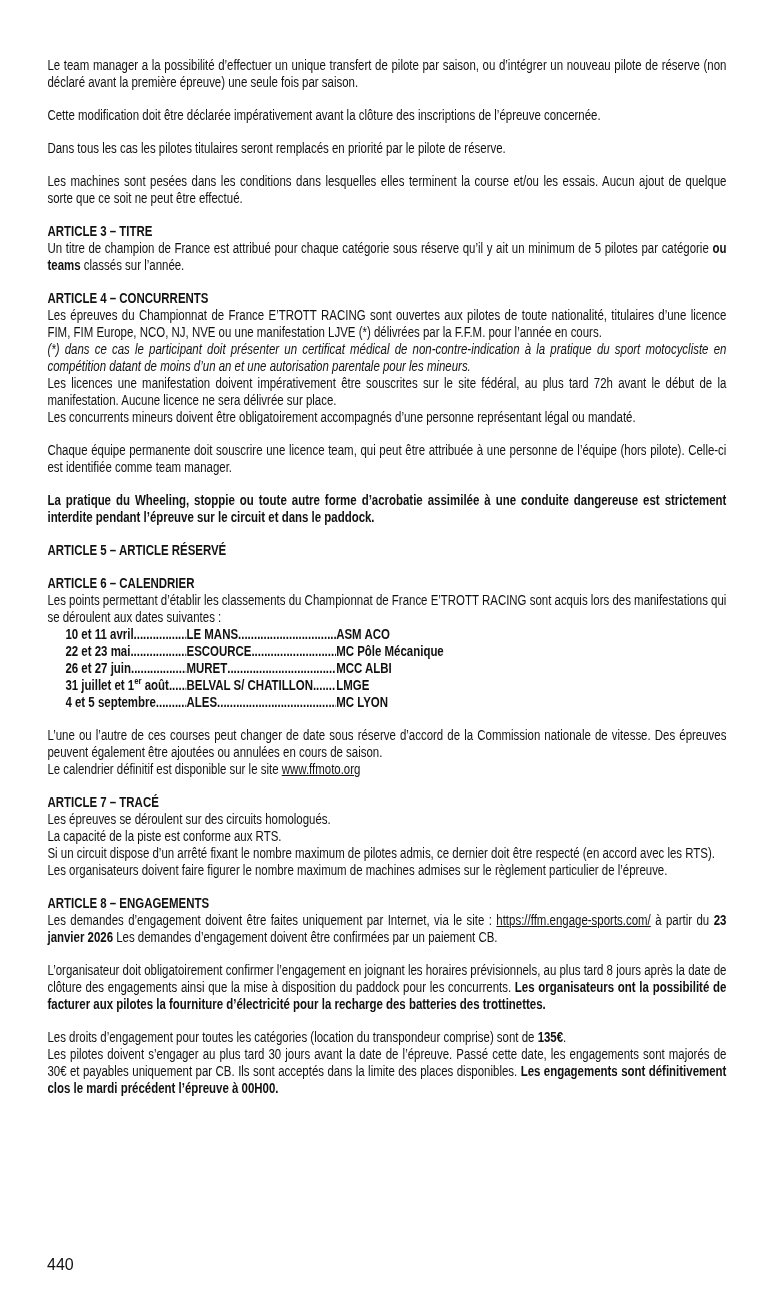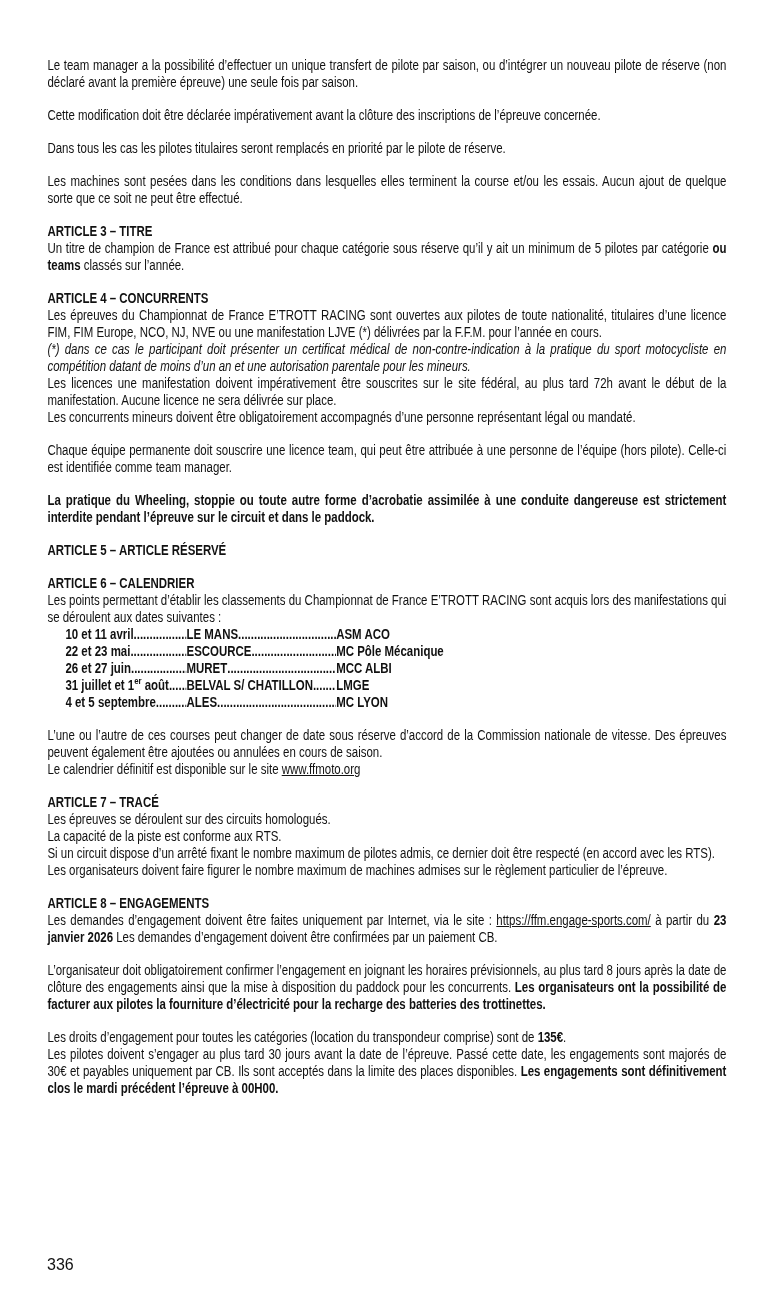--- a/index.html
+++ b/index.html
@@ -152,13 +152,13 @@
       <p class="tight"><span>Si un circuit dispose d’un arrêté fixant le nombre maximum de pilotes admis, ce dernier doit être respecté (en accord avec les RTS).</span></p>
       <p class="tight"><span>Les organisateurs doivent faire figurer le nombre maximum de machines admises sur le règlement particulier de l’épreuve.</span></p>
       <h2><span>ARTICLE 8 – ENGAGEMENTS</span></h2>
       <p class="tight"><span>Les demandes d’engagement doivent être faites uniquement par Internet, via le site : </span><span class="u">https://ffm.engage-sports.com/</span><span> à partir du </span><span class="b">23 janvier 2026</span><span> Les demandes d’engagement doivent être confirmées par un paiement CB.</span></p>
       <p><span>L’organisateur doit obligatoirement confirmer l’engagement en joignant les horaires prévisionnels, au plus tard 8 jours après la date de clôture des engagements ainsi que la mise à disposition du paddock pour les concurrents. </span><span class="b">Les organisateurs ont la possibilité de facturer aux pilotes la fourniture d’électricité pour la recharge des batteries des trottinettes.</span></p>
       <p><span>Les droits d’engagement pour toutes les catégories (location du transpondeur comprise) sont de </span><span class="b">135€</span><span>.</span></p>
       <p class="tight"><span>Les pilotes doivent s’engager au plus tard 30 jours avant la date de l’épreuve. Passé cette date, les engagements sont majorés de 30€ et payables uniquement par CB. Ils sont acceptés dans la limite des places disponibles. </span><span class="b">Les engagements sont définitivement clos le mardi précédent l’épreuve à 00H00.</span></p>
     </div>
 </div>
 
-<div class="page-number">336</div>
+<div class="page-number">440</div>
 
 </body></html>

